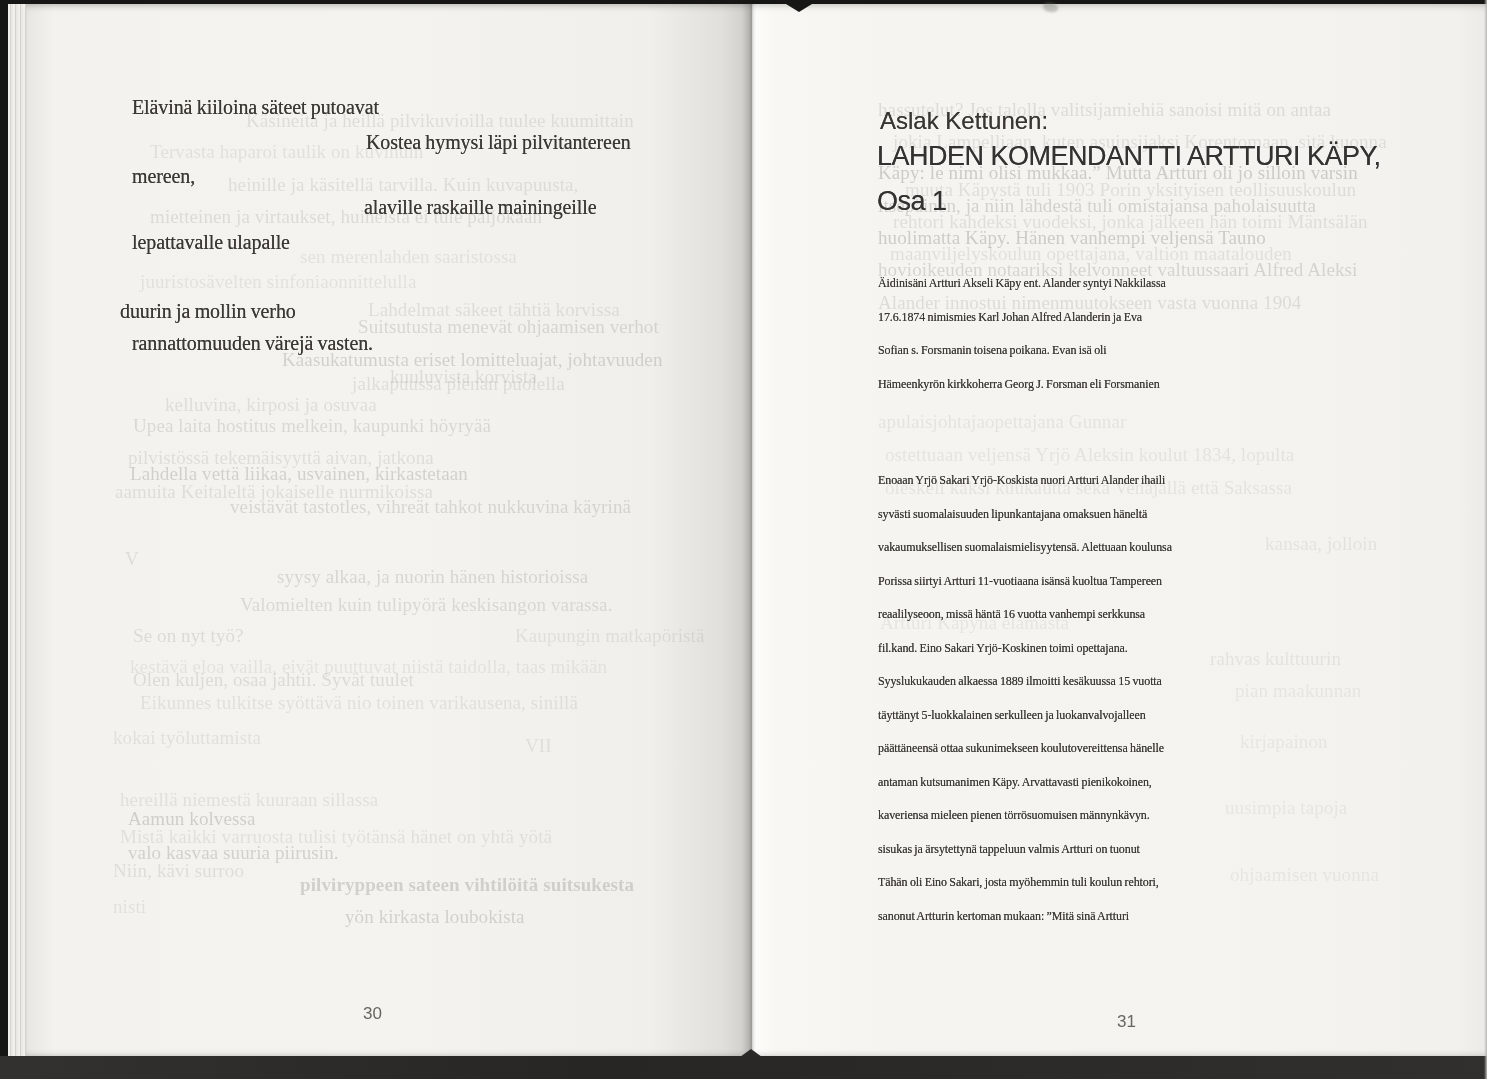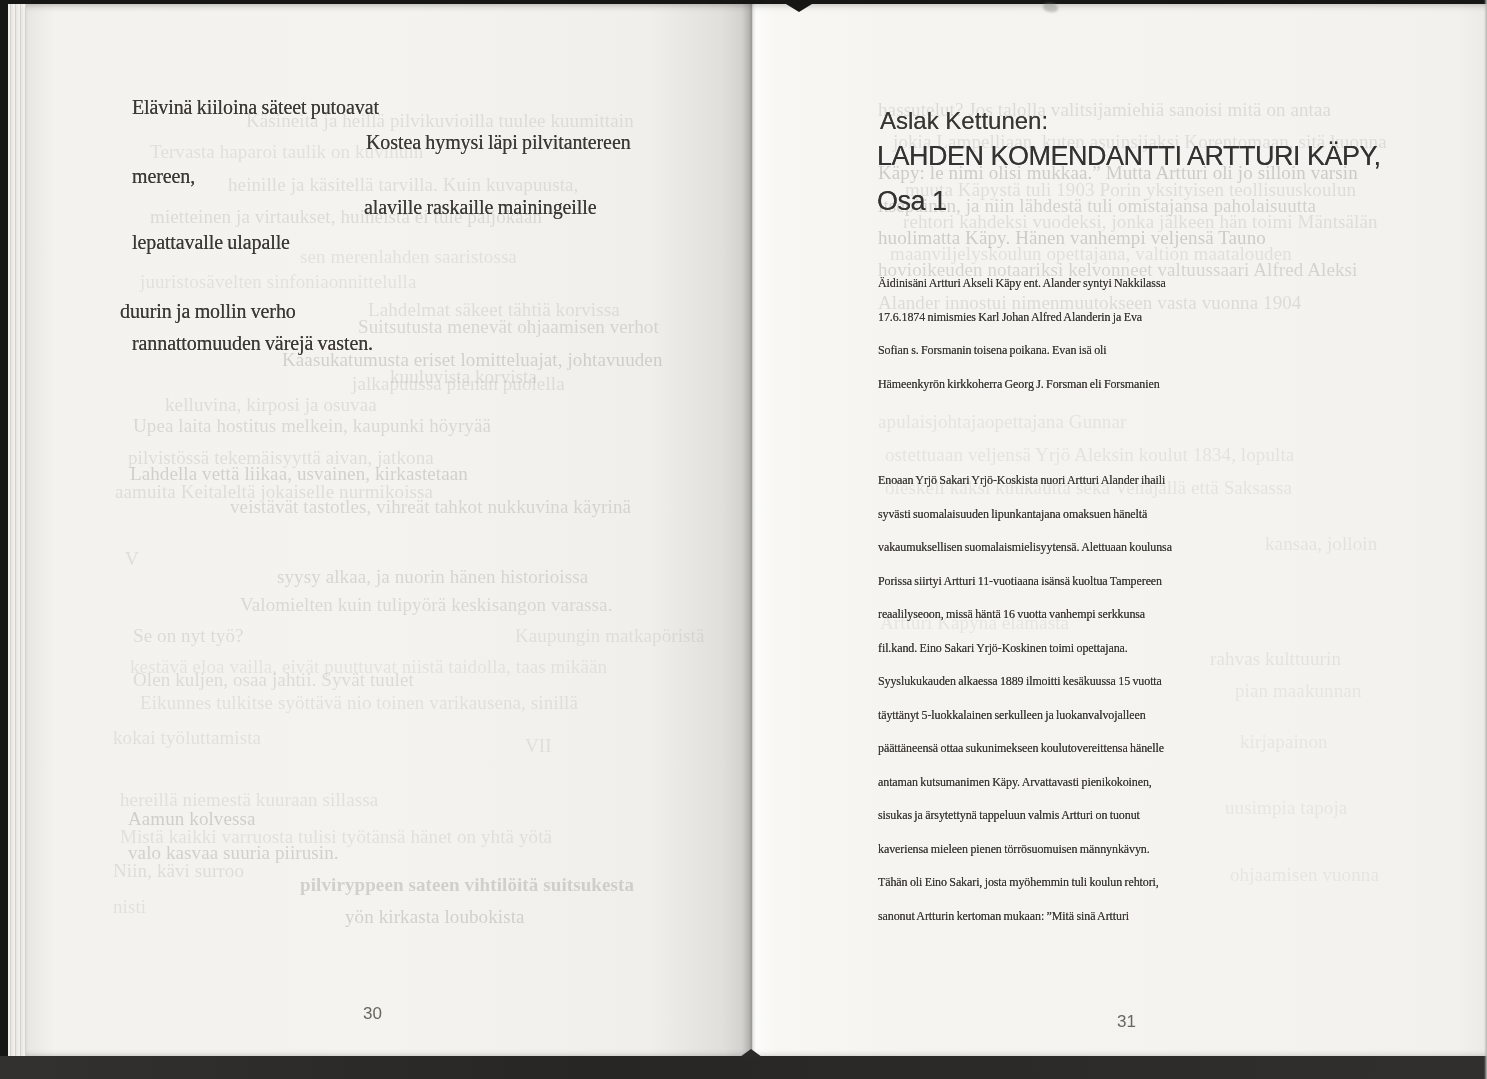--- a/index.html
+++ b/index.html
@@ -108,21 +108,21 @@
       <div class="ghost-line" style="left: 300px; top: 874px; opacity: 0.26; font-weight: bold;">pilviryppeen sateen vihtilöitä suitsukesta</div>
       <div class="ghost-line" style="left: 113px; top: 896px; opacity: 0.13;">nisti</div>
       <div class="ghost-line" style="left: 345px; top: 906px; opacity: 0.26;">yön kirkasta loubokista</div>
     </div>
   <div class="layer">
       <div class="ghost-line" style="left: 878px; top: 99px; opacity: 0.18;">hassutelut? Jos talolla valitsijamiehiä sanoisi mitä on antaa</div>
       <div class="ghost-line" style="left: 893px; top: 131px; opacity: 0.16;">jokia Lampelliaan, kuten asuinsijaksi Korentomaan, sitä kuonna</div>
       <div class="ghost-line" style="left: 878px; top: 162px; opacity: 0.3;">Käpy: le nimi olisi mukkaa.” Mutta Artturi oli jo silloin varsin</div>
       <div class="ghost-line" style="left: 905px; top: 179px; opacity: 0.16;">muuta Käpystä tuli 1903 Porin yksityisen teollisuuskoulun</div>
       <div class="ghost-line" style="left: 878px; top: 195px; opacity: 0.26;">itsepäinen, ja niin lähdestä tuli omistajansa paholaisuutta</div>
-      <div class="ghost-line" style="left: 893px; top: 211px; opacity: 0.16; margin-left: 10px;">rehtori kahdeksi vuodeksi, jonka jälkeen hän toimi Mäntsälän</div>
+      <div class="ghost-line" style="left: 893px; top: 211px; opacity: 0.16;">rehtori kahdeksi vuodeksi, jonka jälkeen hän toimi Mäntsälän</div>
       <div class="ghost-line" style="left: 878px; top: 227px; opacity: 0.3;">huolimatta Käpy. Hänen vanhempi veljensä Tauno</div>
       <div class="ghost-line" style="left: 890px; top: 243px; opacity: 0.15;">maanviljelyskoulun opettajana, valtion maatalouden</div>
       <div class="ghost-line" style="left: 878px; top: 259px; opacity: 0.24;">hovioikeuden notaariksi kelvonneet valtuussaari Alfred Aleksi</div>
       <div class="ghost-line" style="left: 878px; top: 292px; opacity: 0.18;">Alander innostui nimenmuutokseen vasta vuonna 1904</div>
       <div class="ghost-line" style="left: 878px; top: 411px; opacity: 0.12;">apulaisjohtajaopettajana Gunnar</div>
       <div class="ghost-line" style="left: 885px; top: 444px; opacity: 0.12;">ostettuaan veljensä Yrjö Aleksin koulut 1834, lopulta</div>
       <div class="ghost-line" style="left: 885px; top: 477px; opacity: 0.12;">oleskeli kaksi kuukautta sekä Venäjällä että Saksassa</div>
       <div class="ghost-line" style="left: 1265px; top: 533px; opacity: 0.12;">kansaa, jolloin</div>
       <div class="ghost-line" style="left: 880px; top: 612px; opacity: 0.11;">Artturi Käpynä elämästä</div>
       <div class="ghost-line" style="left: 1210px; top: 648px; opacity: 0.12;">rahvas kulttuurin</div>
@@ -155,22 +155,22 @@
       <div>Enoaan Yrjö Sakari Yrjö-Koskista nuori Artturi Alander ihaili</div>
       <div>syvästi suomalaisuuden lipunkantajana omaksuen häneltä</div>
       <div>vakaumuksellisen suomalaismielisyytensä. Alettuaan koulunsa</div>
       <div>Porissa siirtyi Artturi 11-vuotiaana isänsä kuoltua Tampereen</div>
       <div>reaalilyseoon, missä häntä 16 vuotta vanhempi serkkunsa</div>
       <div>fil.kand. Eino Sakari Yrjö-Koskinen toimi opettajana.</div>
       <div>Syyslukukauden alkaessa 1889 ilmoitti kesäkuussa 15 vuotta</div>
       <div>täyttänyt 5-luokkalainen serkulleen ja luokanvalvojalleen</div>
       <div>päättäneensä ottaa sukunimekseen koulutovereittensa hänelle</div>
       <div>antaman kutsumanimen Käpy. Arvattavasti pienikokoinen,</div>
+      <div>kaveriensa mieleen pienen törrösuomuisen männynkävyn.</div>
       <div>sisukas ja ärsytettynä tappeluun valmis Artturi on tuonut</div>
-      <div>kaveriensa mieleen pienen törrösuomuisen männynkävyn.</div>
       <div>Tähän oli Eino Sakari, josta myöhemmin tuli koulun rehtori,</div>
       <div>sanonut Artturin kertoman mukaan: ”Mitä sinä Artturi</div>
     </div>
 
   <div class="pagenum pagenum-left">30</div>
   <div class="pagenum pagenum-right">31</div>
 
   <div class="page-stack"></div>
   <div class="edge-left"></div>
   <div class="edge-top"></div>

